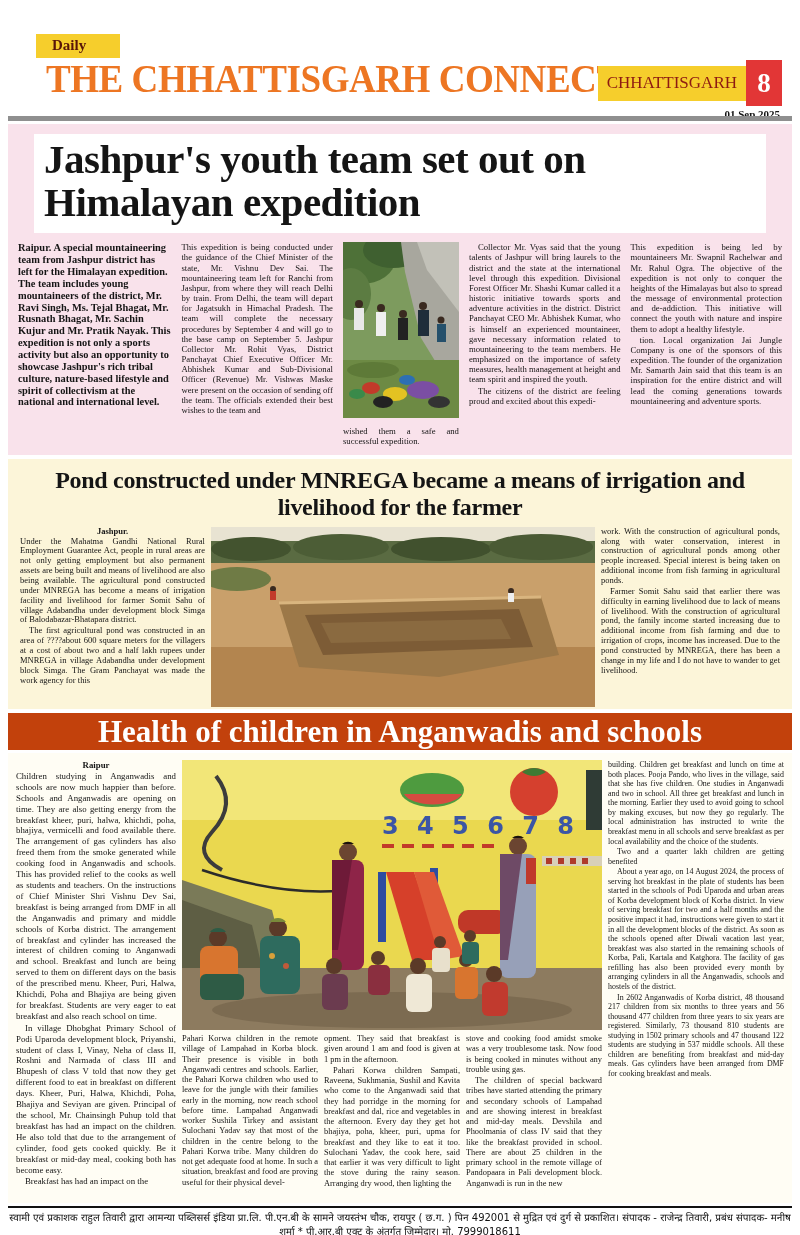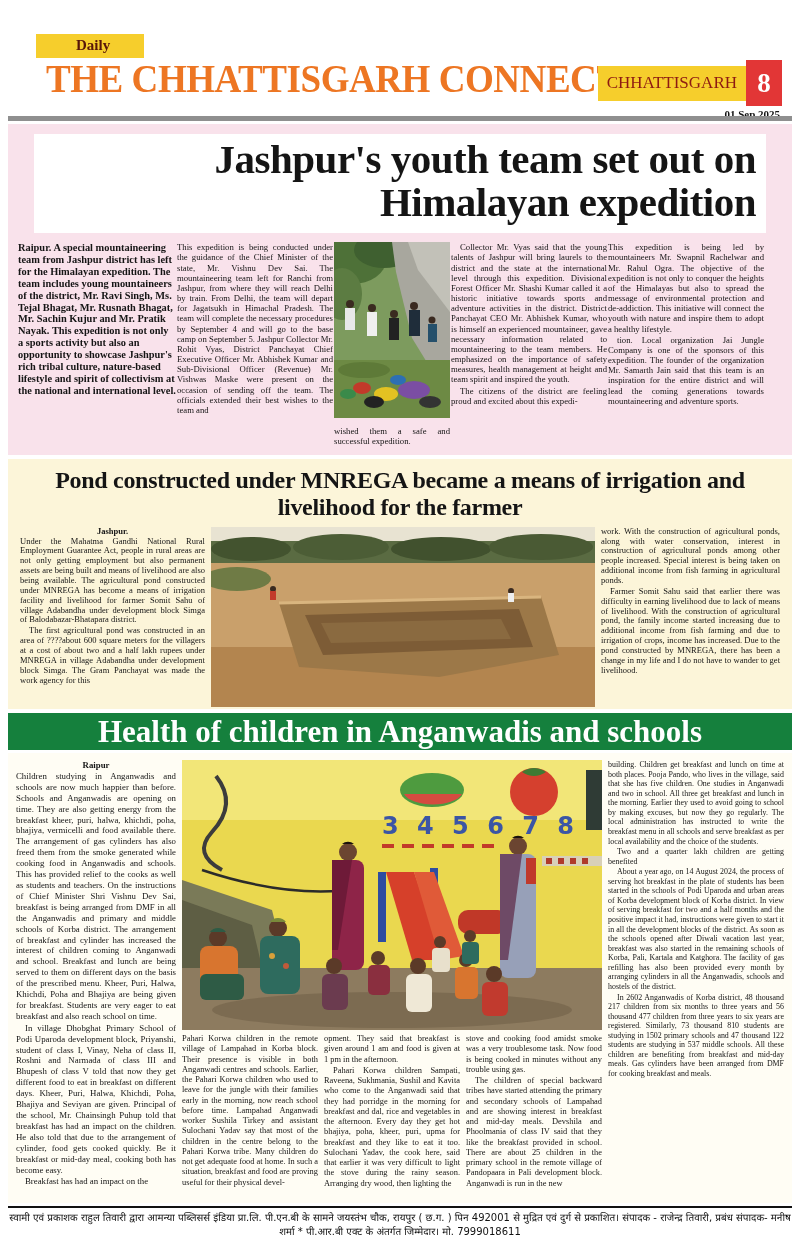--- a/index.html
+++ b/index.html
@@ -7,21 +7,21 @@
   body {
     width:800px; height:1235px; overflow:hidden; background:#ffffff;
     font-family:"Liberation Serif","DejaVu Serif",serif; color:#151515;
   }
   .section { margin:0 8px; }
 
   
   .masthead { position:relative; height:121px; }
   .daily {
     position:absolute; left:28px; top:34px; background:#F6CE2C; color:#571509;
-    font-weight:bold; font-size:15px; padding:3px 34px 4px 40px;
+    font-weight:bold; font-size:15px; padding:3px 34px 4px 16px;
   }
   .mast-title {
     position:absolute; left:38px; top:56px; color:#ED7623; font-weight:bold;
     font-size:39px; white-space:nowrap; transform:scaleX(0.95); transform-origin:left;
     letter-spacing:-0.5px;
   }
   .region-box {
     position:absolute; right:46px; top:66px; background:#F6CE2C; color:#8E1A12;
     font-weight:normal; font-size:17px; padding:7px 9px 8px;
   }
@@ -37,44 +37,44 @@
   .col { text-align:justify; }
   .col p { margin:0 0 1px; text-indent:9px; }
   .col p:first-child { text-indent:0; }
   .col.indent-all p:first-child { text-indent:9px; }
   .dateline { text-align:center; font-weight:bold; }
 
   
   .art1 { background:#F9E2EB; margin-top:3px; height:331px; overflow:hidden; }
   .h1-box {
     background:#ffffff; margin:10px 26px 9px; padding:4px 10px 10px;
-    text-align:right; font-weight:bold; font-size:41px; line-height:1.04; letter-spacing:-0.5px;
-  }
-  .art1-cols { display:flex; gap:1px; padding:0 10px; height:206px; overflow:hidden; }
+    text-align:left; font-weight:bold; font-size:41px; line-height:1.04; letter-spacing:-0.5px;
+  }
+  .art1-cols { display:flex; gap:10px; padding:0 10px; height:206px; overflow:hidden; }
   .lead-col { width:158px; font-weight:bold; font-size:10.4px; line-height:1.14; text-align:left; }
   .a1-col { width:156px; font-size:8.7px; line-height:1.17; }
   .photo-col { width:116px; font-size:8.7px; line-height:1.17; }
   .photo-col svg { display:block; width:116px; height:176px; }
   .caption { margin-top:8px; text-align:justify; }
 
   
   .art2 { background:#FCF5D9; margin-top:4px; height:250px; overflow:hidden; }
   .h2-line {
     text-align:center; font-weight:bold; font-size:24px; line-height:1.14;
     padding:8px 20px 5px; letter-spacing:-0.3px;
   }
   .a2-body { display:flex; gap:6px; padding:0 12px; height:184px; overflow:hidden; }
   .a2-left { width:186px; font-size:8.5px; line-height:1.16; }
   .a2-photo { width:384px; }
   .a2-photo svg { display:block; width:384px; height:180px; }
   .a2-right { width:180px; font-size:8.5px; line-height:1.16; }
 
   
   .banner {
-    margin-top:4px; background:#15803d; color:#ffffff; font-weight:bold;
+    margin-top:4px; background:#c2410c; color:#ffffff; font-weight:bold;
     font-size:31px; text-align:center; padding:1px 0 6px; height:37px; overflow:hidden;
   }
   .a3-body { background:#FFFDF4; margin-top:3px; display:flex; gap:6px; padding:7px 8px 4px; height:450px; overflow:hidden; }
   .a3-col1 { width:160px; font-size:8.8px; line-height:1.24; }
   .a3-mid { width:420px; }
   .a3-mid svg { display:block; width:420px; height:270px; }
   .a3-mid-cols { display:flex; gap:6px; margin-top:4px; height:170px; overflow:hidden; }
   .a3-midcol { width:136px; font-size:8.4px; line-height:1.22; }
   .a3-col5 { width:176px; font-size:7.9px; line-height:1.21; }
 

